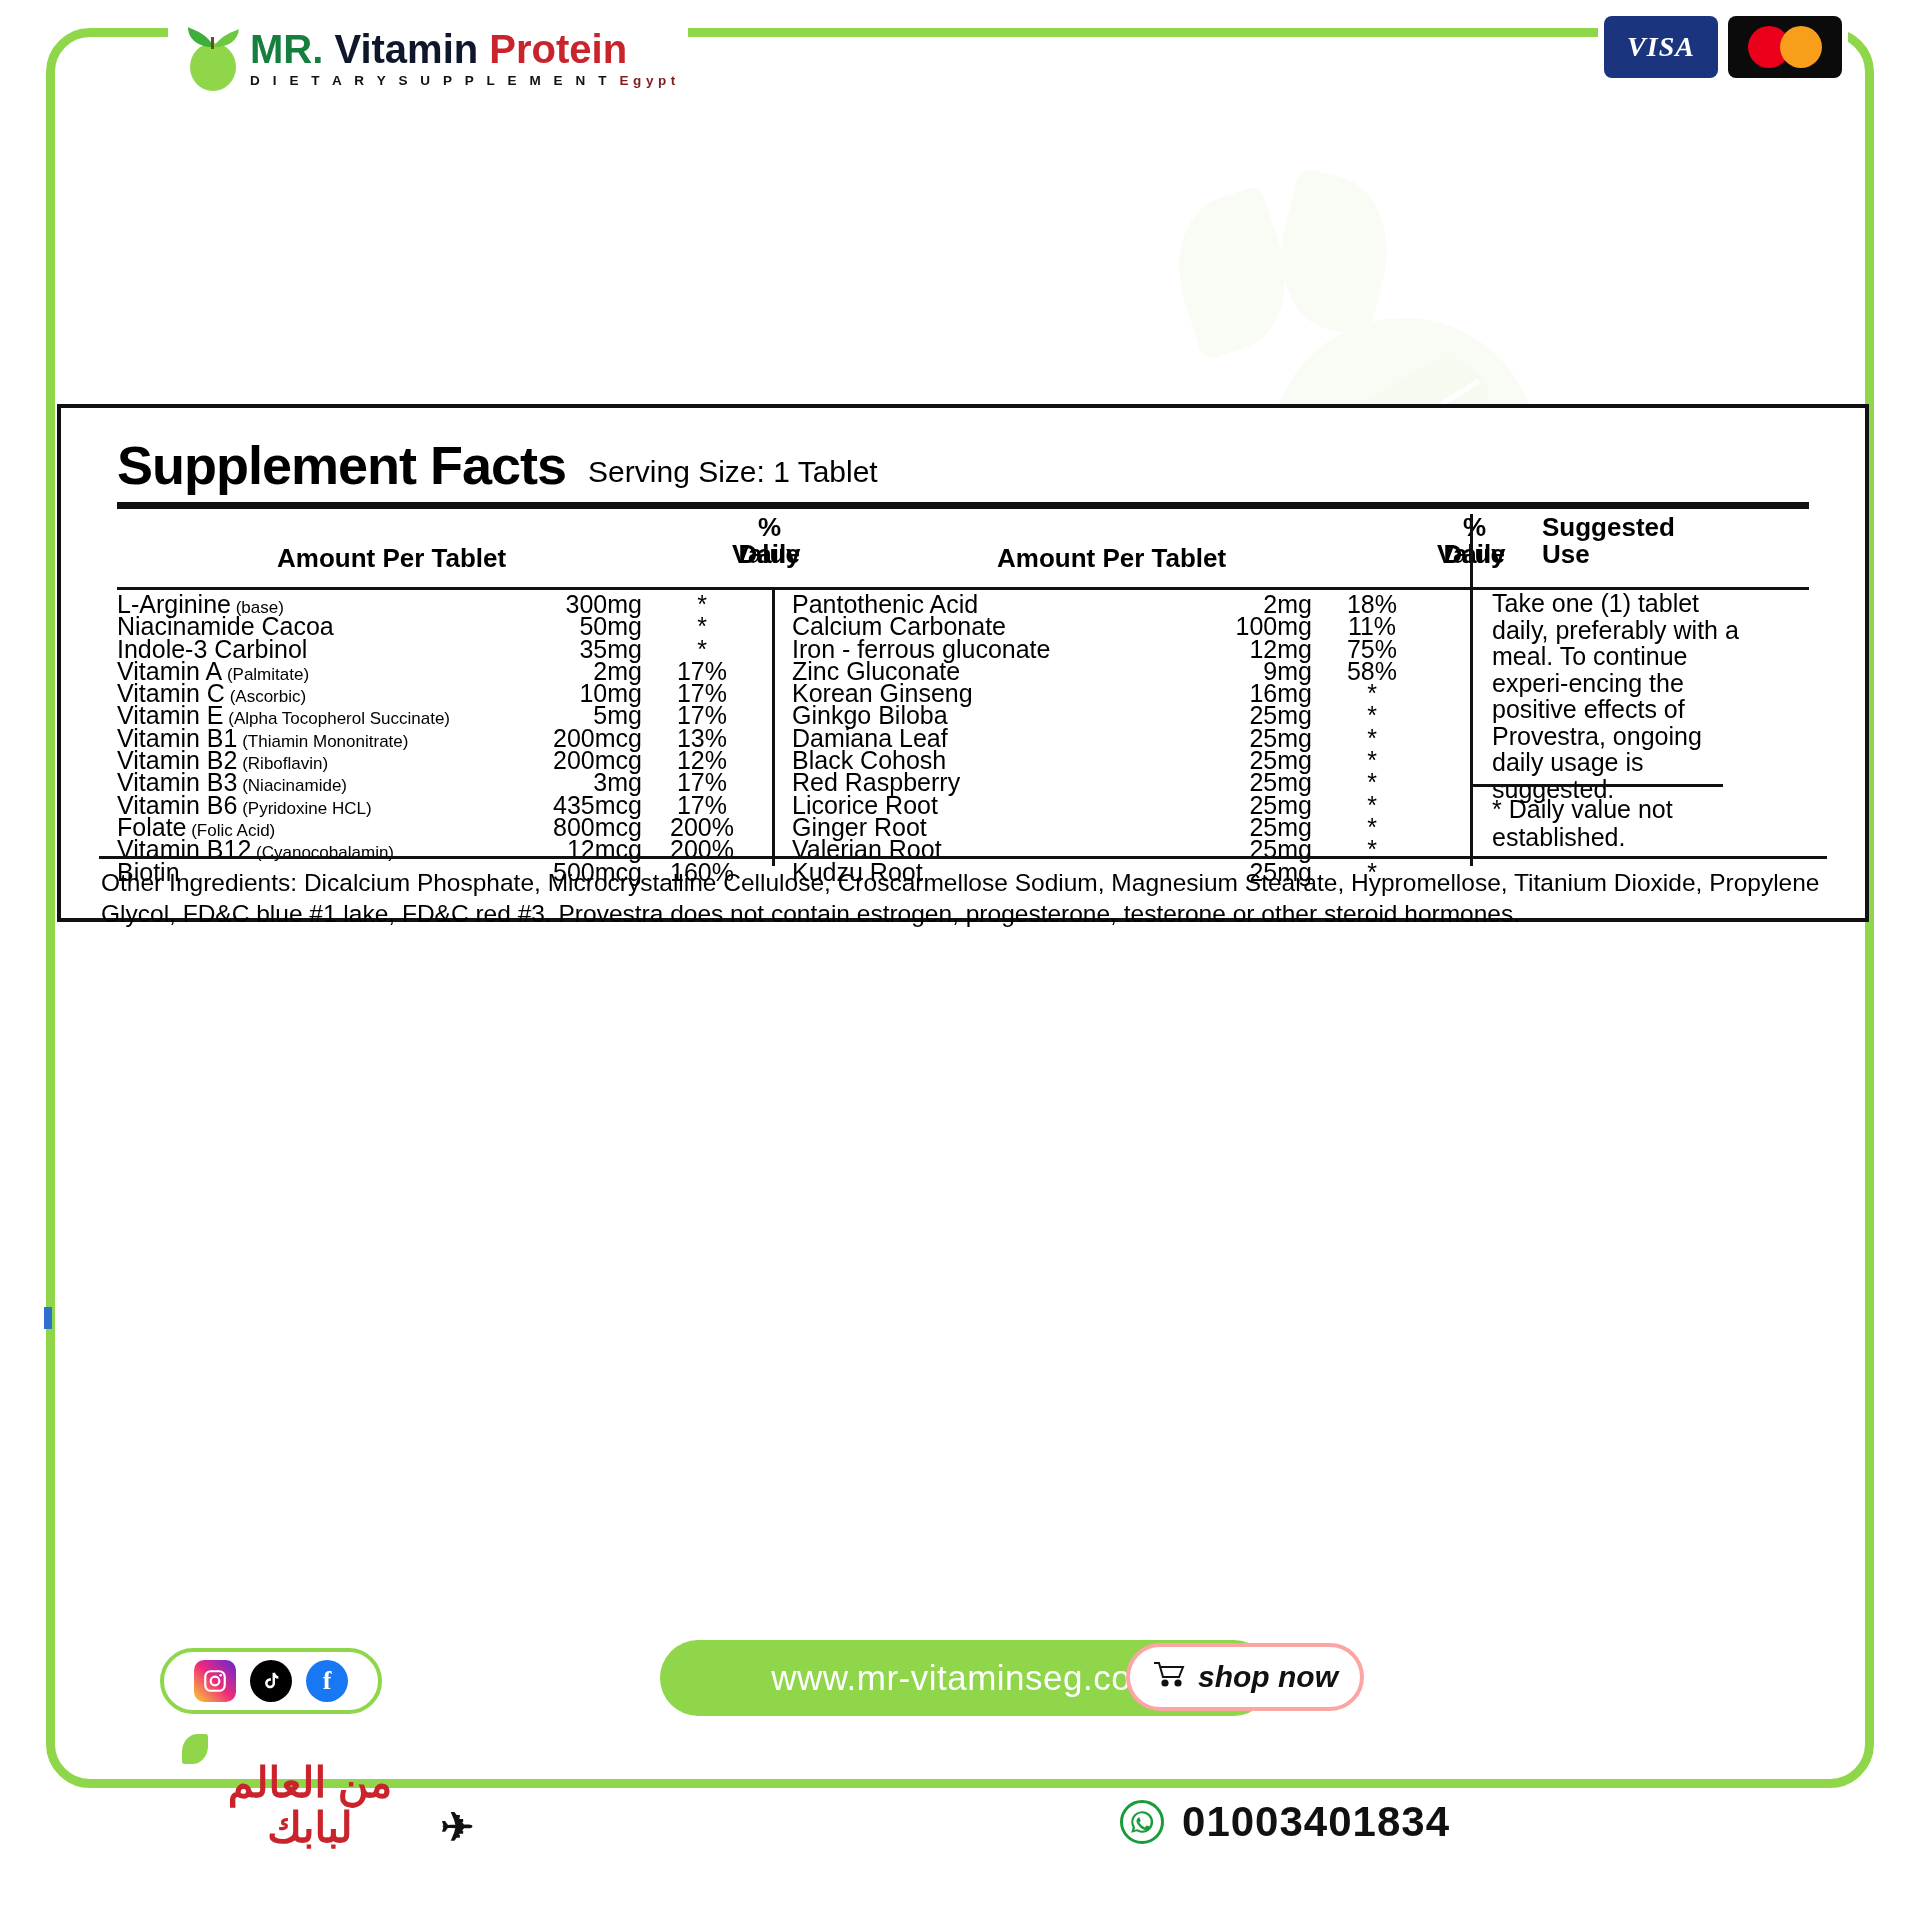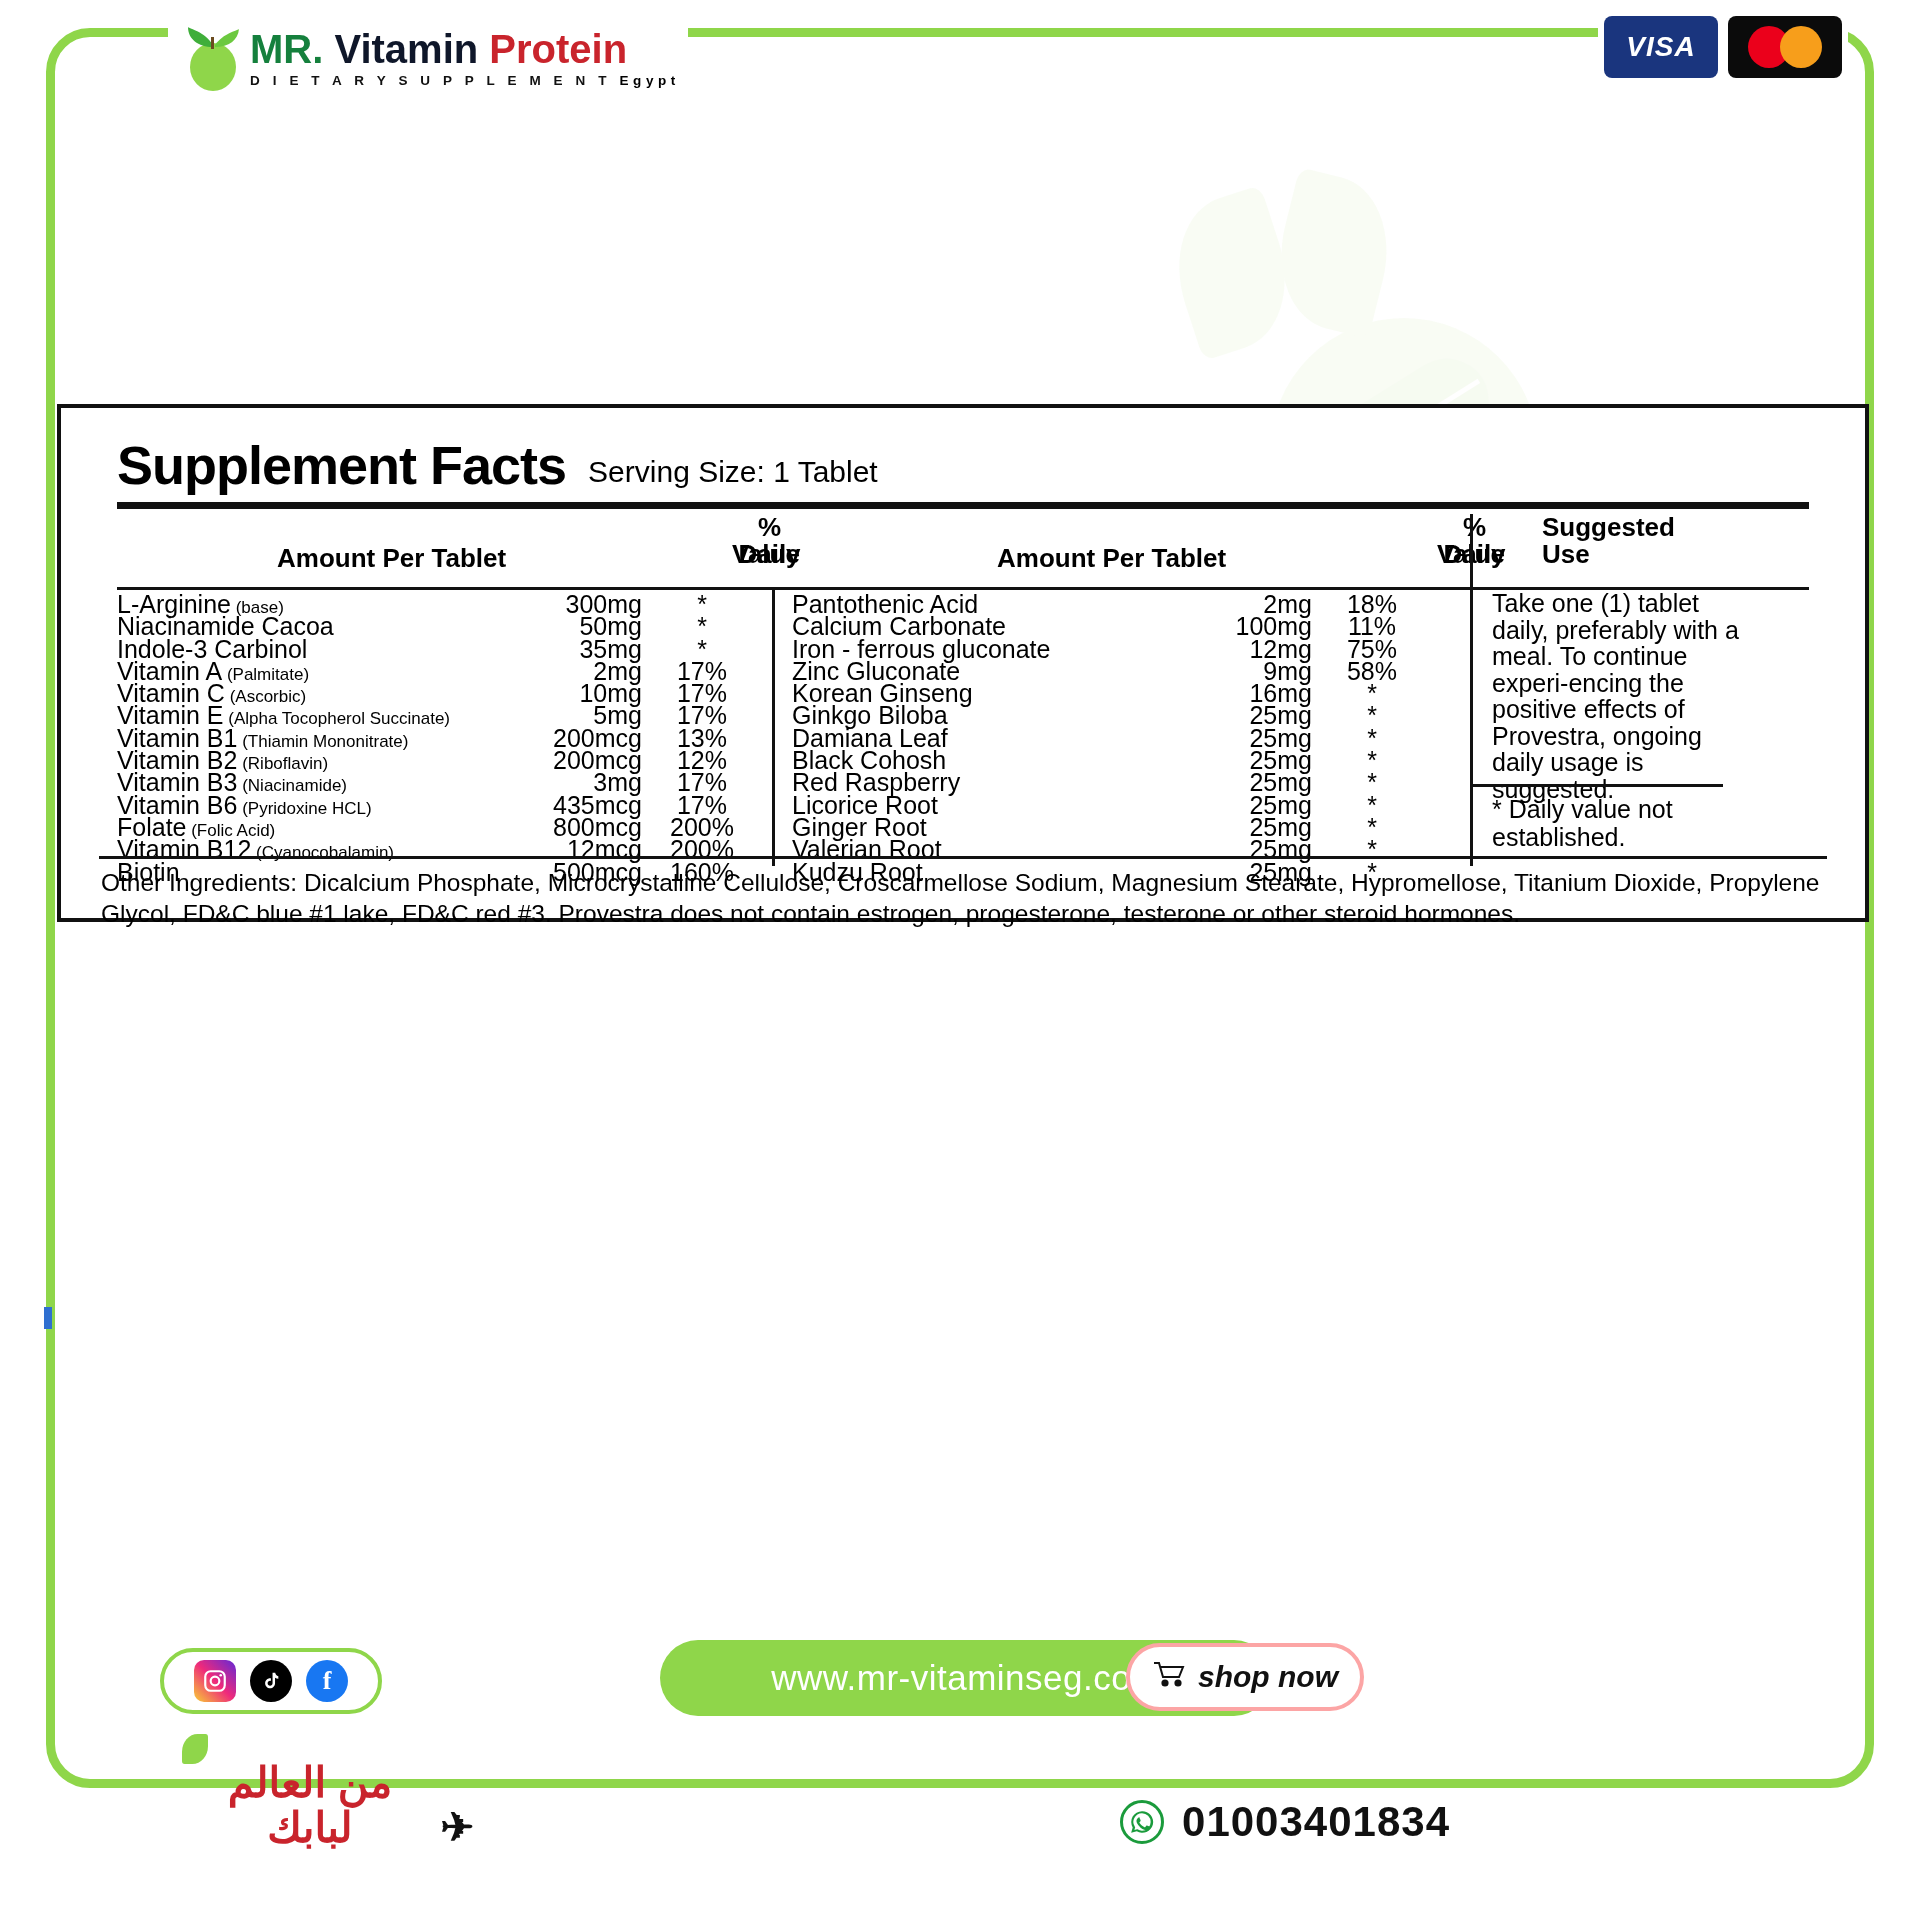--- a/index.html
+++ b/index.html
@@ -34,25 +34,25 @@
   .brand-logo { width:62px; height:70px; position:relative; margin-right:6px; flex:none;}
   .brand-text { line-height:1; }
   .brand-title { font-size:40px; font-weight:bold; white-space:nowrap; }
   .brand-title .mr { color:#15803d; }
   .brand-title .vit { color:#0f172a; }
   .brand-title .pro { color:#c9242c; }
   .brand-sub {
     font-size:13.5px; letter-spacing:4.6px; font-weight:bold;
     color:#111; margin-top:5px; white-space:nowrap;
   }
-  .brand-sub .eg { color:#000000; }
+  .brand-sub .eg { color:#7f1d1d; }
 
   .pay {
     position:absolute; right:72px; top:16px;
-    display:flex; gap:10px; background:#fff; padding:0 6px;
+    display:flex; gap:10px; background:#fff; padding:0 6px;font-family:Liberation Serif, serif;
   }
   .card {
     width:114px; height:62px; border-radius:8px;
     display:flex; align-items:center; justify-content:center;
   }
   .card.visa { background:#1a357e; }
   .visa-word {
     color:#fff; font-style:italic; font-weight:bold; font-size:28px;
     letter-spacing:1px;
   }

